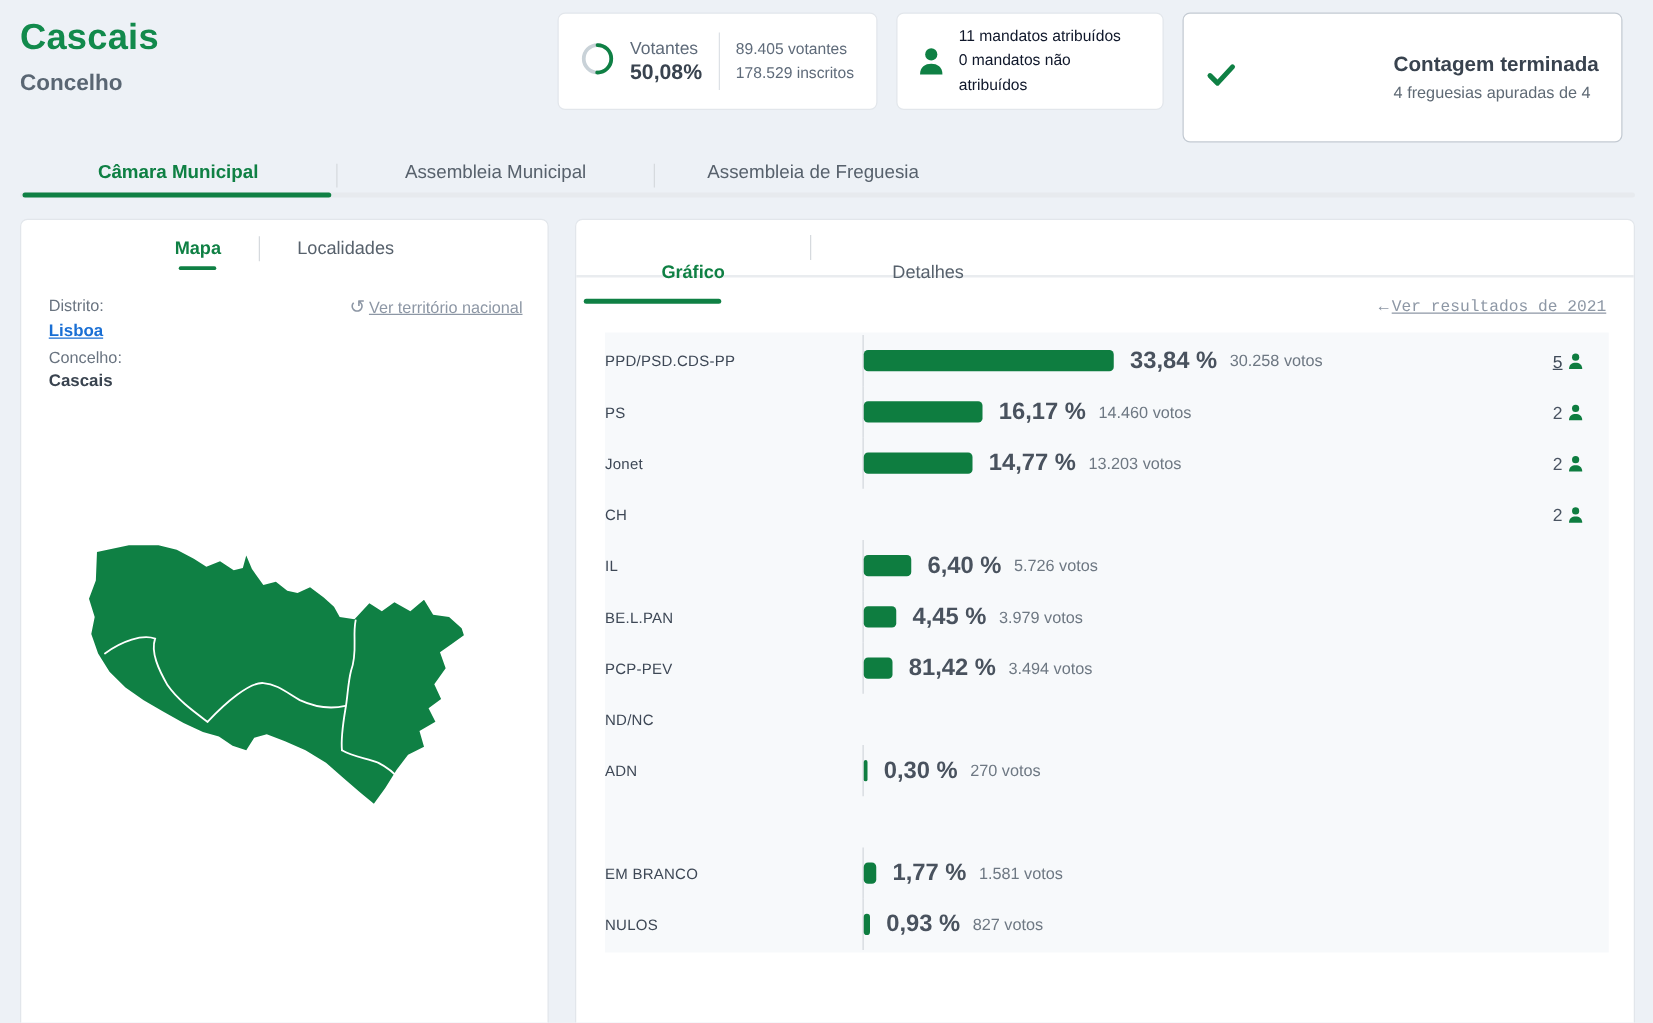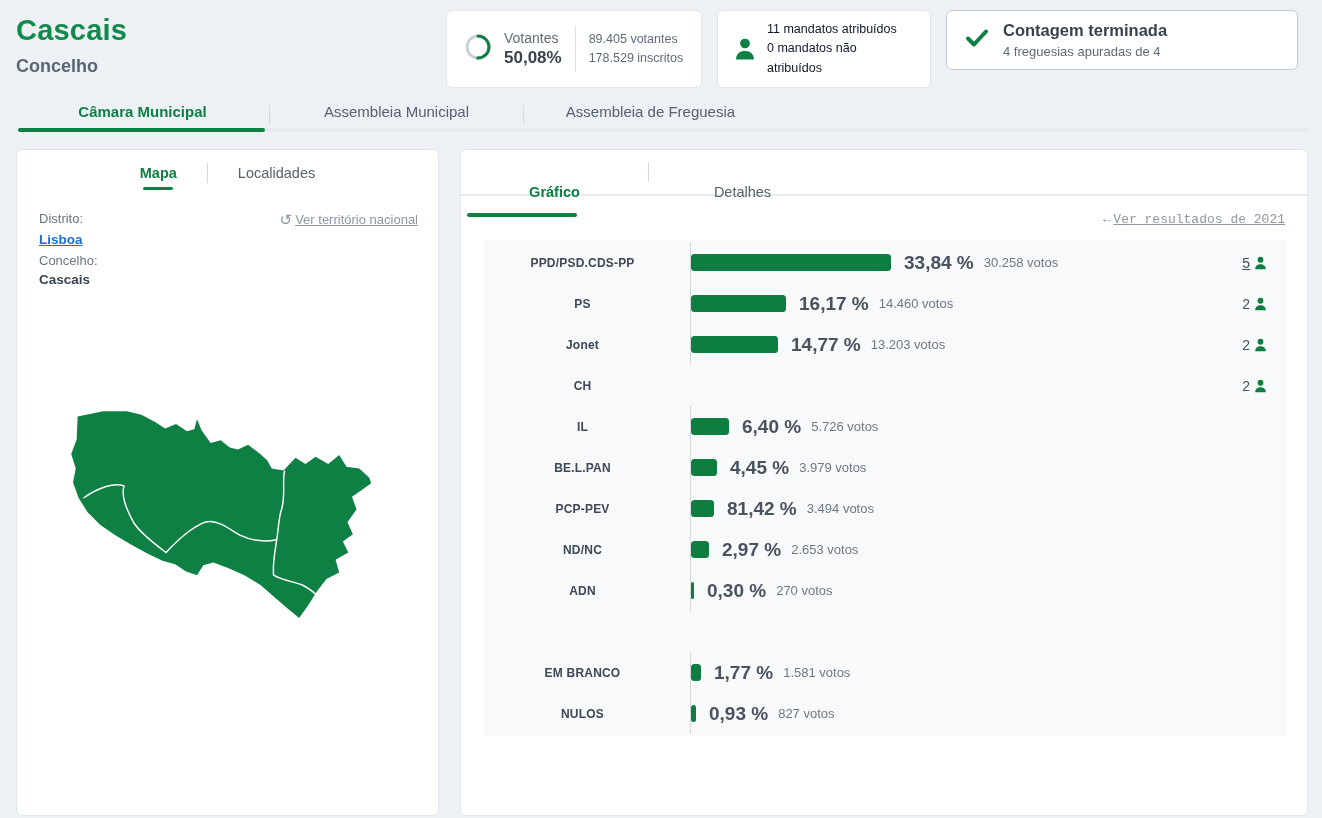--- a/index.html
+++ b/index.html
@@ -26,21 +26,21 @@
   .card-votantes { width:256px; }
   .ring-wrap { flex:none; margin-right:11px; }
   .vot-label { font-size:14px; color:#5f6b7a; }
   .vot-value { font-size:17px; font-weight:bold; color:#39434f; margin-top:2px; }
   .vdiv { width:1px; height:46px; background:#dde1e6; margin:0 13px; flex:none; }
   .vot-detail { font-size:12.5px; color:#5f6b7a; line-height:1.5; }
 
   .card-mandatos { width:214px; gap:11px; }
   .card-mandatos .txt { font-size:12.5px; color:#0f172a; line-height:1.55; }
 
-  .card-contagem { width:352px; height:60px; border-color:#c3cad2; gap:14px; padding:10px 18px; }
+  .card-contagem { width:352px; height:104px; border-color:#c3cad2; padding:10px 18px;justify-content:space-between; }
   .contagem-title { font-size:16.5px; font-weight:bold; color:#39434f; }
   .contagem-sub { font-size:13px; color:#5f6a75; margin-top:4px; }
 
   
   .main-tabs { margin:10px 14px 0 16px; position:relative; height:34px; display:flex; }
   .main-tabs .track { position:absolute; left:0; right:0; bottom:0; height:4px; background:#e7eaee; border-radius:3px; }
   .mtab { width:253px; text-align:center; font-size:15px; color:#57616c; padding-top:5px; position:relative; cursor:pointer; z-index:1; }
   .mtab.active { color:#0f8044; font-weight:bold; }
   .mtab.active::after { content:""; position:absolute; left:2px; right:4px; bottom:-34px; height:4px; background:#0f8044; border-radius:3px;
     bottom:0; top:auto; }
@@ -79,22 +79,22 @@
   .map-wrap { margin-top:104px; text-align:center; }
 
   
   .link-2021-row { text-align:right; padding:16px 22px 9px; font-size:13px;font-family:Liberation Mono, monospace; }
   .link-2021 { color:#8d97a5; cursor:pointer; }
   .link-2021 .lbl { text-decoration:underline; }
 
   .chart { margin:4px 20px 0 23px; background:#f7f9fb; padding:2px 0; }
   .chart-row { height:41px; display:flex; align-items:center; position:relative; }
   .chart-spacer { height:41px; }
-  .party-label { width:206px; flex:none; padding-right:9px; text-align:center;
-    font-size:12px; font-weight:bold; color:#3e4856; letter-spacing:.2px; }
+  .party-label { width:206px; flex:none; padding-right:9px; text-align:left;
+    font-size:12px; font-weight:normal; color:#3e4856; letter-spacing:.2px; }
   .bar-area { flex:1; height:100%; border-left:1.5px solid #d3d8dd; display:flex; align-items:center; }
   .result-bar { height:17px; border-radius:3.5px; flex:none; }
   .pct-label { font-size:19px; font-weight:bold; color:#49525e; margin-left:13px; white-space:nowrap; }
   .votes-label { font-size:13px; color:#6e7883; margin-left:10px; white-space:nowrap; }
   .mandates { position:absolute; right:20px; top:0; height:100%; display:flex; align-items:center; gap:4px;
     font-size:14px; color:#4a5462; }
   .mandates-count.link { text-decoration:underline; color:#3f4a58; cursor:pointer; }
 
   .person-icon svg, .person-mini svg { display:block; }
 </style>
@@ -296,25 +296,20 @@
           <div class="chart-row">
             <span class="party-label">PCP-PEV</span>
             <div class="bar-area">
               <span class="result-bar" style="width: 23px; background: rgb(14, 125, 64);"></span>
               <span class="pct-label">81,42 %</span>
               <span class="votes-label">3.494 votos</span>
             </div>
           </div>
           <div class="chart-row">
             <span class="party-label">ND/NC</span>
-            <div class="bar-area">
-              <span class="result-bar" style="width: 18px; background: rgb(14, 125, 64);"></span>
-              <span class="pct-label">2,97 %</span>
-              <span class="votes-label">2.653 votos</span>
-            </div>
           </div>
           <div class="chart-row">
             <span class="party-label">ADN</span>
             <div class="bar-area">
               <span class="result-bar" style="width: 3px; background: rgb(14, 125, 64);"></span>
               <span class="pct-label">0,30 %</span>
               <span class="votes-label">270 votos</span>
             </div>
           </div>
           <div class="chart-spacer"></div>

